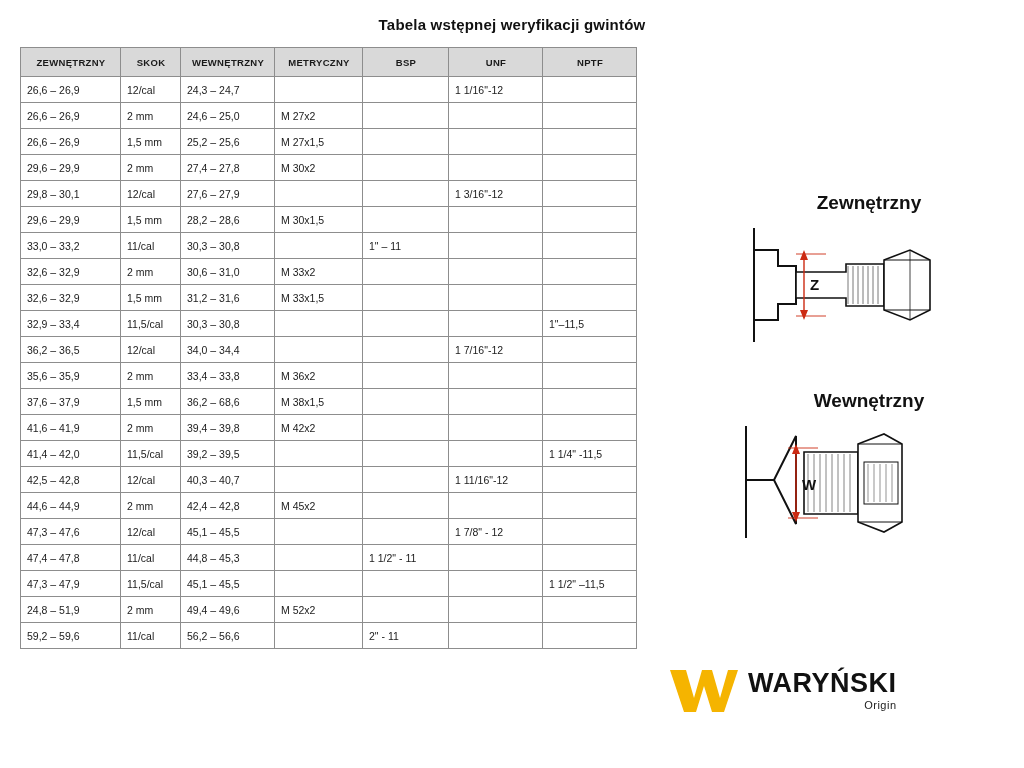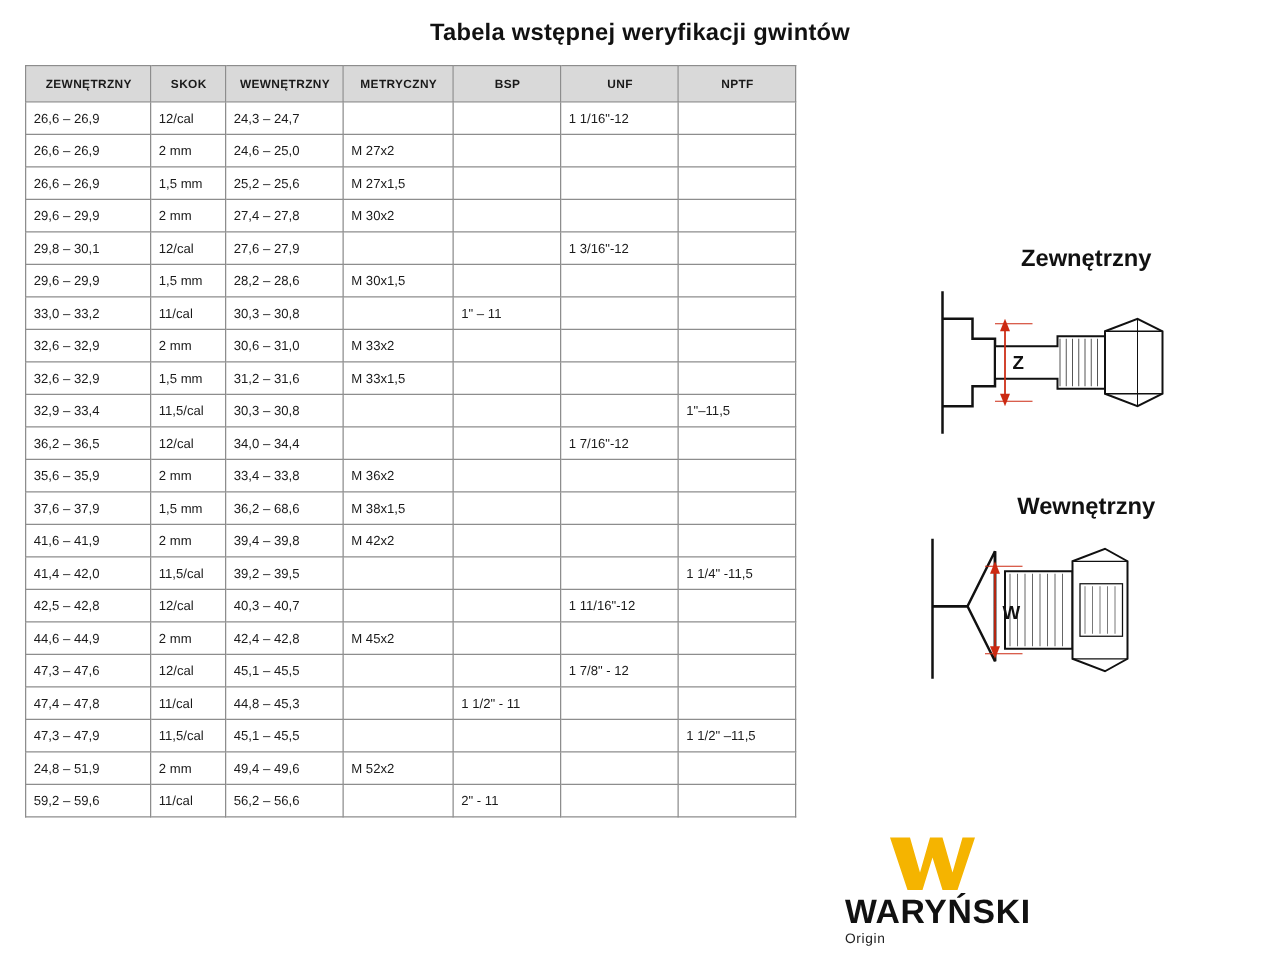--- a/index.html
+++ b/index.html
@@ -10,21 +10,21 @@
     width: 1024px;
     height: 768px;
     background: #ffffff;
     font-family: "Liberation Sans", sans-serif;
     color: #1a1a1a;
     overflow: hidden;
     position: relative;
   }
   #page-title {
     text-align: center;
-    font-size: 19px;
+    font-size: 15px;
     font-weight: bold;
     color: #111111;
     padding-top: 16px;
     letter-spacing: 0.2px;
   }
   #layout {
     display: flex;
     align-items: center;
   }
   #table-wrap {
@@ -81,35 +81,35 @@
   .fig-box {
     width: 268px;
     height: 130px;
   }
   #logo {
     position: absolute;
     left: 668px;
     top: 664px;
     display: flex;
     align-items: center;
-    flex-direction: column;
   }
   #logo-text-wrap {
     margin-left: 8px;
     line-height: 1;
   }
   #logo-word {
     font-size: 27px;
     font-weight: bold;
     letter-spacing: 0.5px;
     color: #111111;
   }
   #logo-sub {
     font-size: 11px;
     color: #222222;
+    text-align: right;
     margin-top: 3px;
     letter-spacing: 0.5px;
   }
 </style>
 </head>
 <body>
 
 <div id="page-title">Tabela wstępnej weryfikacji gwintów</div>
 
 <div id="layout">

